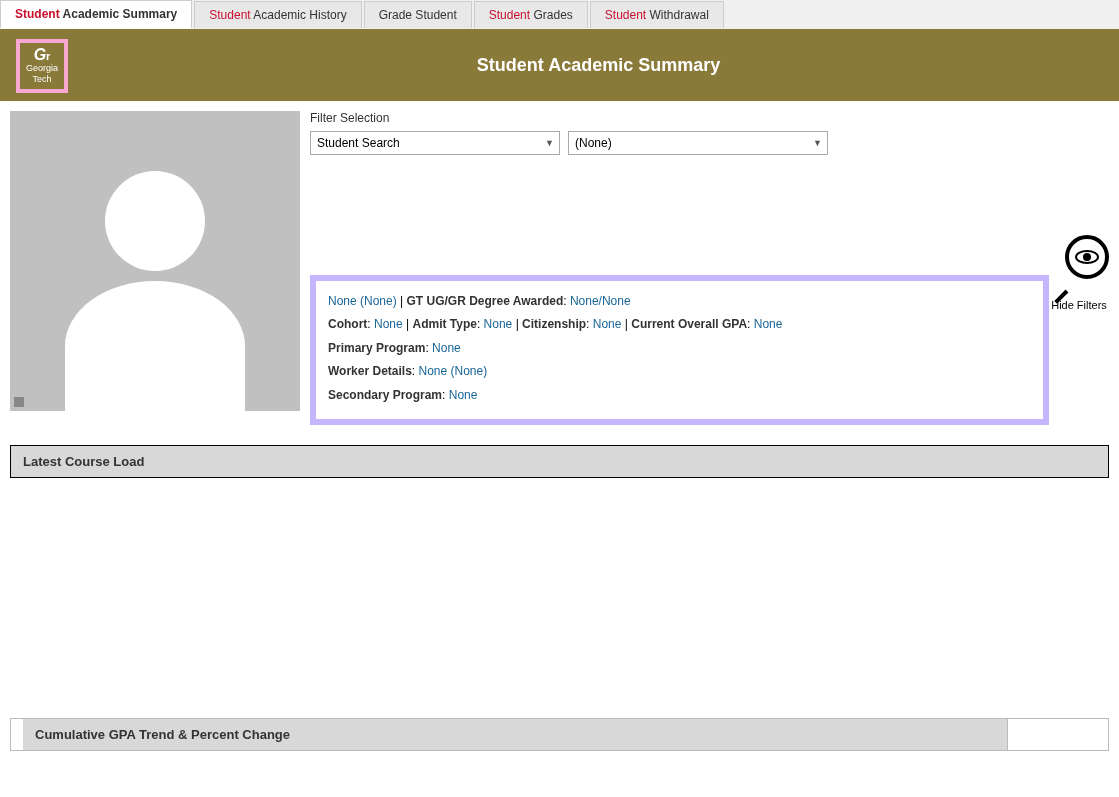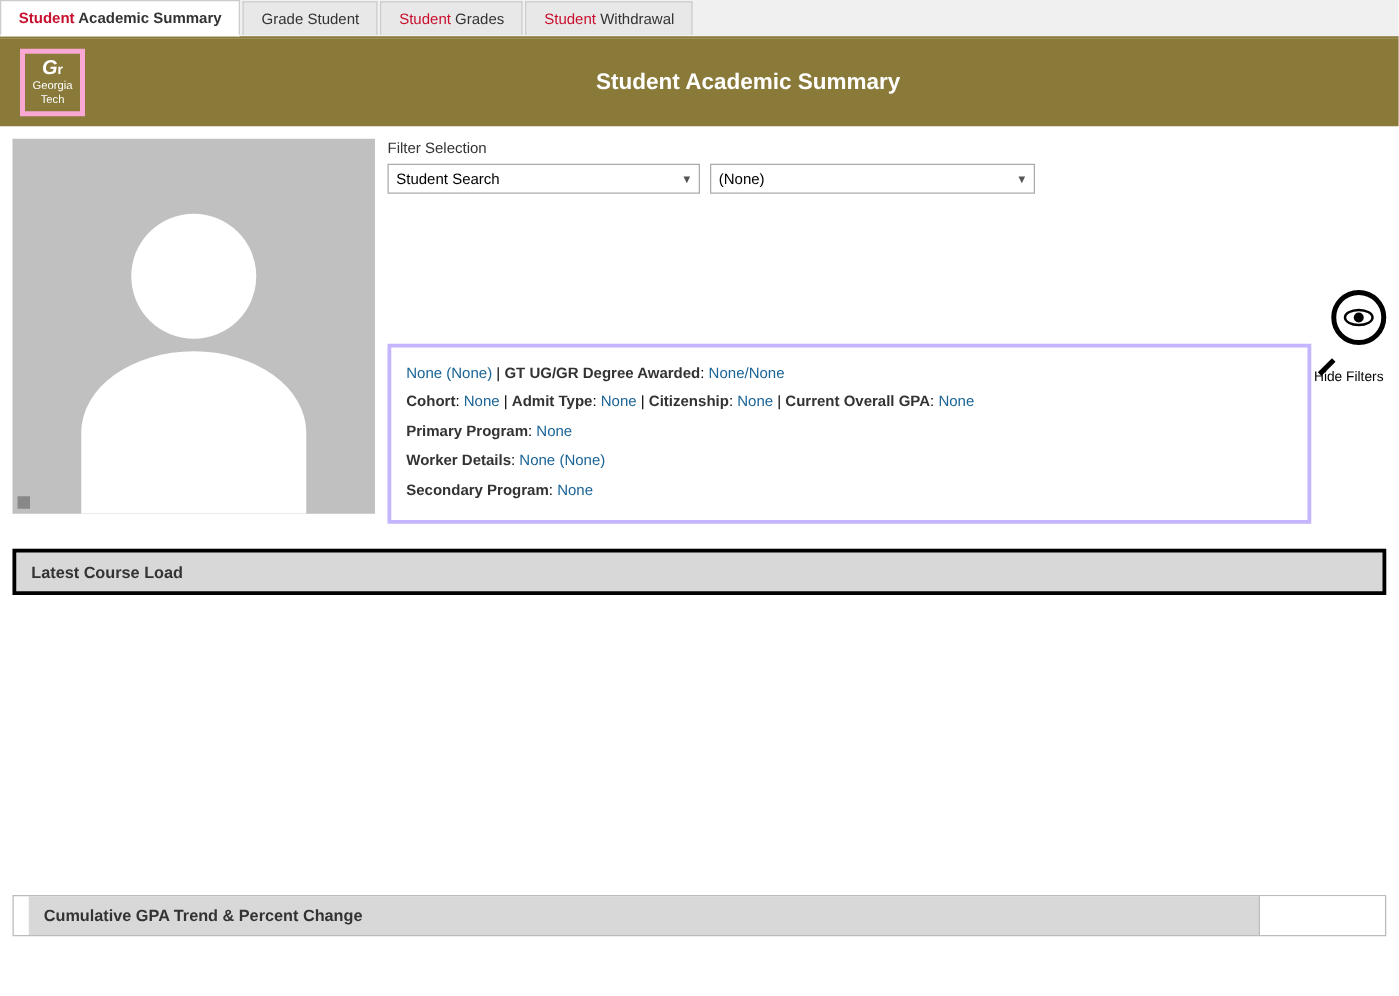--- a/index.html
+++ b/index.html
@@ -230,40 +230,40 @@
       transform-origin: right center;
     }
     .hide-filters-label {
       font-size: 11px;
       color: #000;
       margin-top: 4px;
     }
 
     
     .info-box {
-      border: 3px solid #c4b5fd;
+      border: 6px solid #c4b5fd;
       padding: 10px 12px;
       font-size: 12px;
       line-height: 1.8;
     }
     .info-row {
       margin-bottom: 2px;
     }
     .info-key {
       font-weight: bold;
       color: #333;
     }
     .info-val {
       color: #1a6496;
     }
 
     
     .section-header {
       background: #d8d8d8;
-      border: 3px solid #000000;
+      border: 1px solid #000000;
       padding: 8px 12px;
       font-weight: bold;
       font-size: 13px;
       color: #333;
       margin: 10px 10px 0 10px;
     }
 
     
     .bottom-section {
       margin: 10px 10px 0 10px;
@@ -302,20 +302,23 @@
     }
   </style>
 </head>
 <body>
 
 <div class="page-wrapper">
 
   <div class="tab-bar">
     <div class="tab active">
       <span class="highlight">Student</span><span> Academic Summary</span>
+    </div>
+    <div class="tab">
+      <span class="highlight">Student</span><span> Academic History</span>
     </div>
     <div class="tab">
       <span>Grade Student</span>
     </div>
     <div class="tab">
       <span class="highlight">Student</span><span> Grades</span>
     </div>
     <div class="tab">
       <span class="highlight">Student</span><span> Withdrawal</span>
     </div>

